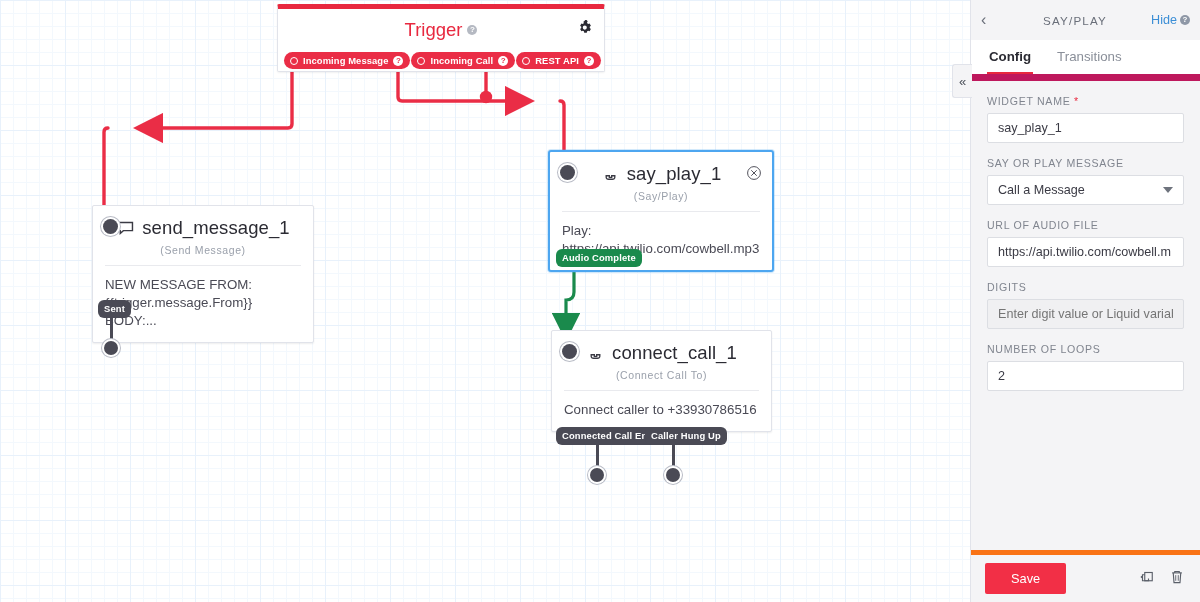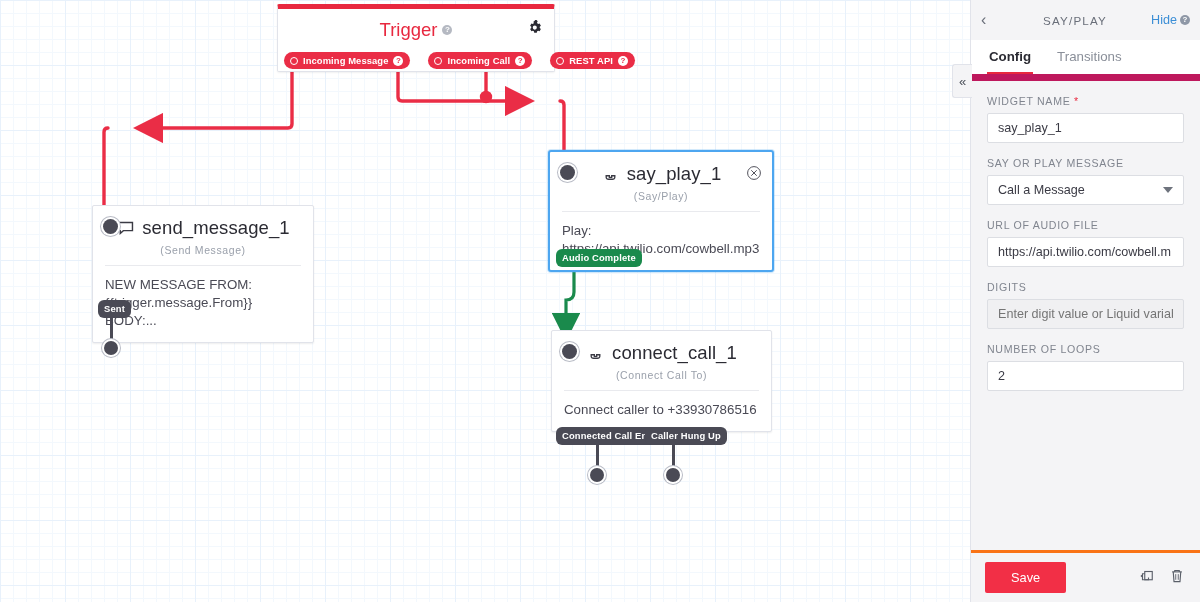--- a/index.html
+++ b/index.html
@@ -98,38 +98,38 @@
   }
   .outport-dot {
     width: 14px; height: 14px; border-radius: 50%;
     background: #4a4a55; margin-left: 6px; margin-top: -2px;
     box-shadow: 0 0 0 2px #ffffff, 0 0 0 3px #b9bcc6;
   }
 
   
   #trigger {
     position: absolute; left: 277px; top: 4px;
-    width: 278px; height: 68px;
+    width: 328px; height: 68px;
     background: #ffffff;
     border: 1px solid #e1e3ea;
     border-top: 5px solid #e8283f;
     border-radius: 2px;
     box-shadow: 0 1px 2px rgba(0,0,0,.06);
   }
   #trigger-title {
     text-align: center;
     color: #e8283f;
     font-size: 18.5px;
     margin-top: 10px;
     display: flex; align-items: center; justify-content: center; gap: 5px;
   }
   #trigger-gear { position: absolute; right: 10px; top: 11px; cursor: pointer; }
   .pill-row {
     position: absolute; left: 6px; top: 43px;
-    display: flex; gap: 18px;
+    display: flex; gap: 1px;
   }
   .pill {
     display: flex; align-items: center; gap: 5px;
     background: #ea2d46;
     color: #ffffff;
     border-radius: 11px;
     padding: 3px 7px 3px 6px;
     font-size: 9.4px;
     font-weight: bold;
     letter-spacing: .1px;
@@ -215,21 +215,21 @@
   .field-select { justify-content: space-between; cursor: pointer; }
   .field-group { margin-bottom: 14px; }
   .chev {
     width: 0; height: 0;
     border-left: 5px solid transparent;
     border-right: 5px solid transparent;
     border-top: 6px solid #6e737d;
   }
   #panel-footer {
     flex: none; height: 52px;
-    border-top: 3px solid #f97316;
+    border-top: 5px solid #f97316;
     background: #f4f4f6;
     display: flex; align-items: center;
     padding: 0 14px;
     gap: 10px;
   }
   #save-btn {
     background: #f22f46; color: #ffffff;
     border: none; border-radius: 2px;
     font-size: 12.8px;
     padding: 8px 26px;

